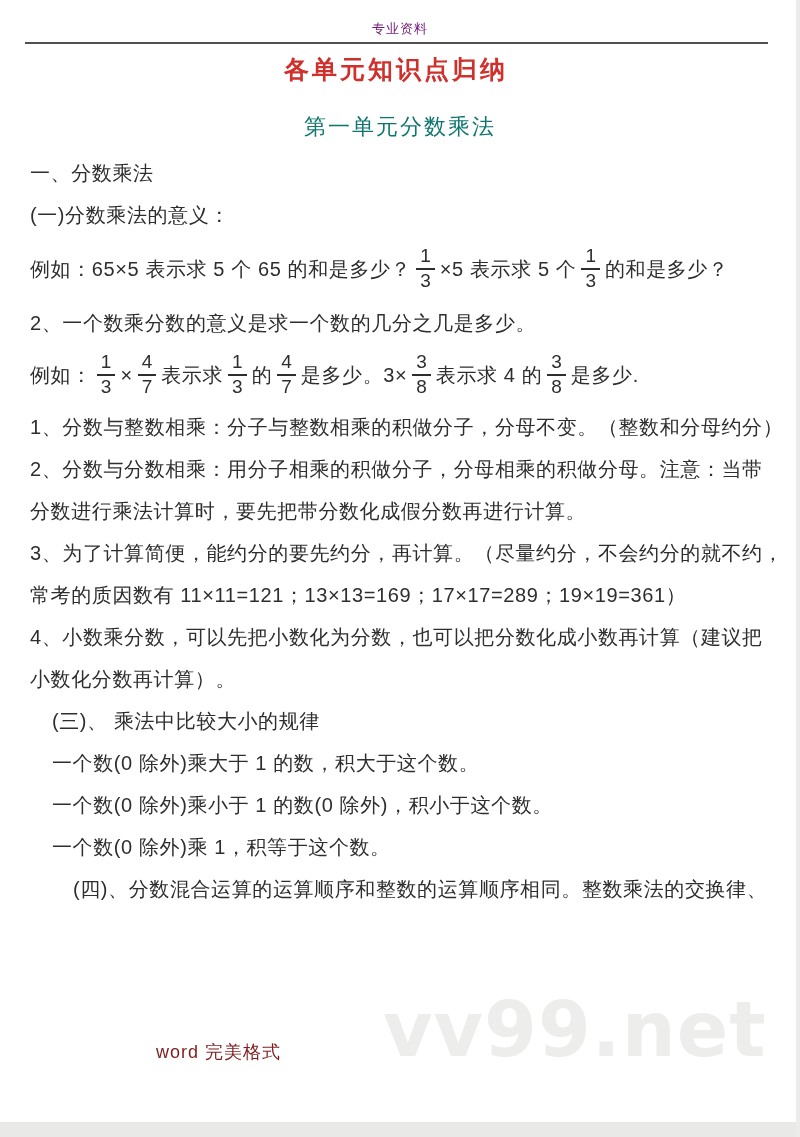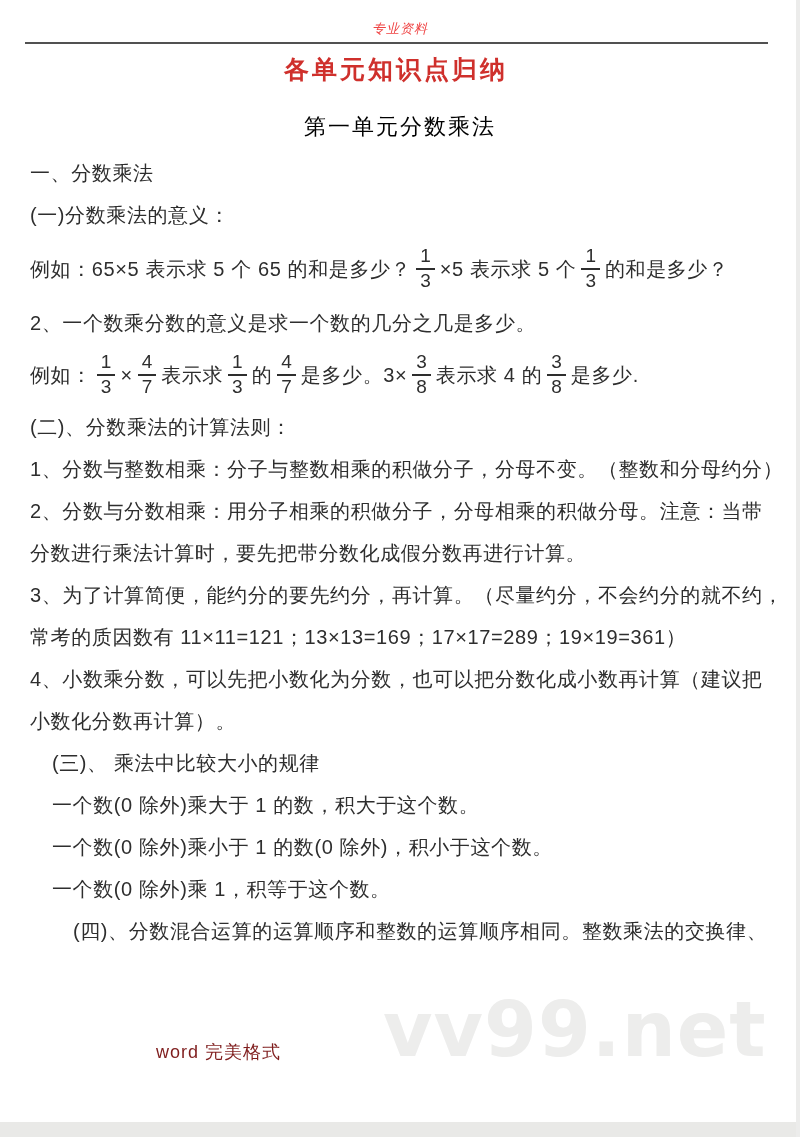--- a/index.html
+++ b/index.html
@@ -6,33 +6,33 @@
   body {
     width:800px; height:1137px; position:relative; overflow:hidden;
     background:#ffffff; color:#2e2e2e;
     font-family:"Liberation Sans","DejaVu Sans",sans-serif;
   }
   .edge-bottom { position:absolute; left:0; top:1122px; width:800px; height:15px; background:#e9e9e7; }
   .edge-right  { position:absolute; right:0; top:0; width:4px; height:1137px; background:#ececeb; }
 
   .header-text {
     position:absolute; top:20px; left:0; width:800px; text-align:center;
-    font-size:13px; color:#ef4444; letter-spacing:1px;font-style:italic;
+    font-size:13px; color:#701a75; letter-spacing:1px;
   }
   .header-rule {
     position:absolute; top:42px; left:25px; width:743px; height:0;
     border-top:2px solid #515151;
   }
   .main-title {
     position:absolute; top:53px; left:0; width:792px; text-align:center;
     font-size:25px; font-weight:bold; color:#cf302c; letter-spacing:3px;
   }
   .unit-title {
     position:absolute; top:112px; left:0; width:800px; text-align:center;
-    font-size:22px; letter-spacing:2px; color:#000000;
+    font-size:22px; letter-spacing:2px; color:#0f766e;
   }
 
   .watermark {
     position:absolute; left:358px; top:985px; z-index:0;
     font-size:76px; font-weight:bold; color:#ededec;
     font-family:"DejaVu Sans",sans-serif; letter-spacing:1px;margin-left:25px;
   }
 
   .content {
     position:absolute; top:152px; left:30px; width:746px; z-index:1;
@@ -114,21 +114,20 @@
       <span class="fd">8</span>
     </span>
     <span>表示求 4 的</span>
     <span class="frac">
       <span class="fn">3</span>
       <span class="fd">8</span>
     </span>
     <span>是多少.</span>
   </div>
 
-  <div class="t">(二)、分数乘法的计算法则：</div>
   <div class="t">1、分数与整数相乘：分子与整数相乘的积做分子，分母不变。（整数和分母约分）</div>
   <div class="t">2、分数与分数相乘：用分子相乘的积做分子，分母相乘的积做分母。注意：当带</div>
   <div class="t">分数进行乘法计算时，要先把带分数化成假分数再进行计算。</div>
   <div class="t">3、为了计算简便，能约分的要先约分，再计算。（尽量约分，不会约分的就不约，</div>
   <div class="t">常考的质因数有 11×11=121；13×13=169；17×17=289；19×19=361）</div>
   <div class="t">4、小数乘分数，可以先把小数化为分数，也可以把分数化成小数再计算（建议把</div>
   <div class="t">小数化分数再计算）。</div>
   <div class="t ind1">(三)、 乘法中比较大小的规律</div>
   <div class="t ind1">一个数(0 除外)乘大于 1 的数，积大于这个数。</div>
   <div class="t ind1">一个数(0 除外)乘小于 1 的数(0 除外)，积小于这个数。</div>

